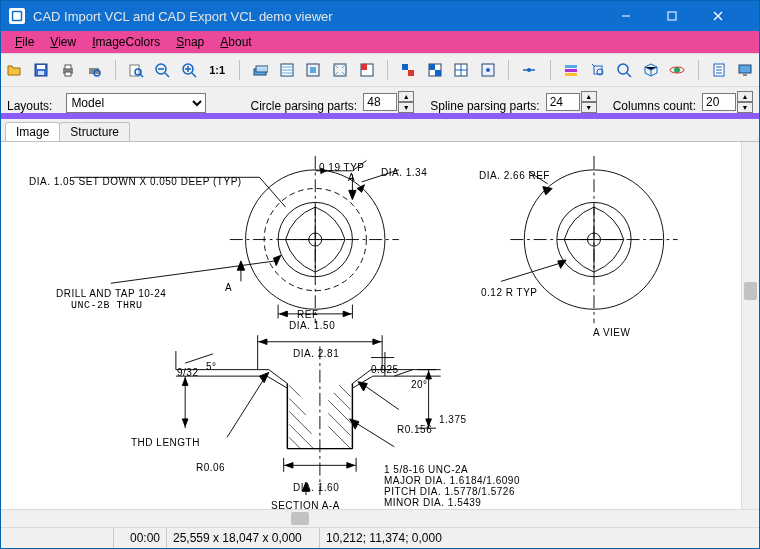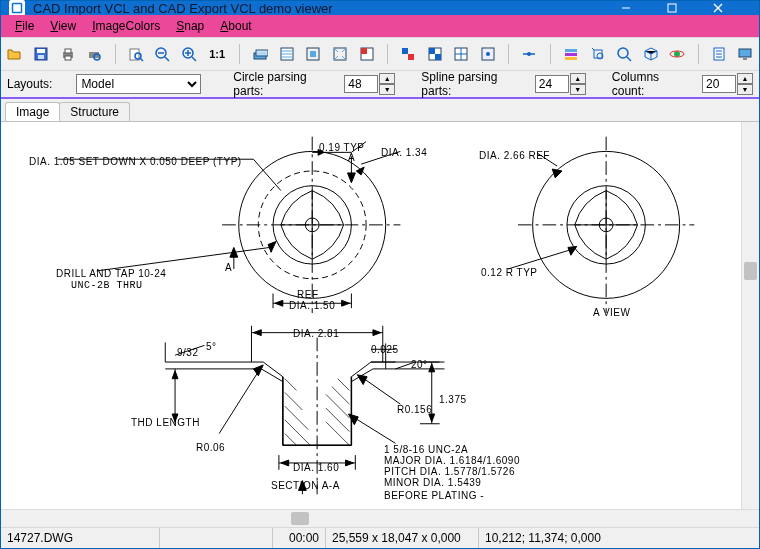--- a/index.html
+++ b/index.html
@@ -1,30 +1,30 @@
 <!DOCTYPE html>
 <html><head>
 <meta charset="utf-8">
 <style>
   html, body { margin:0; padding:0; font-family: "Segoe UI", Tahoma, sans-serif; font-size:12px; color:#000; background:#fff; }
   .window { width:760px; height:549px; border:1px solid #0064b5; box-sizing:border-box; display:flex; flex-direction:column; background:#f0f0f0; position:relative;}
-  .titlebar { height:14px; background:#0f6fd1; color:#0f172a; display:flex; align-items:center; padding:0 18px 0 8px; }
+  .titlebar { height:30px; background:#0f6fd1; color:#e5e5e5; display:flex; align-items:center; padding:0 18px 0 8px; }
   .titlebar .app-icon { width:16px; height:16px; background:#fff; border-radius:2px; margin-right:8px; display:flex; align-items:center; justify-content:center;}
   .titlebar .app-icon svg{width:12px;height:12px;}
   .titlebar .title { flex:1; font-size:13px; }
   .win-btns { display:flex; height:100%; }
   .win-btn { width:46px; height:100%; display:flex; align-items:center; justify-content:center; color:#fff;}
   .menubar { height:22px; background:#ec4899; display:flex; align-items:center; padding:0 6px; border-bottom:1px solid #d9d9d9;}
   .menubar .menu-item { padding:2px 8px; }
   .menubar .menu-item span.ul{ text-decoration:underline;}
   .toolbar { height:28px; background:#f0f0f0; display:flex; align-items:center; padding:2px 4px; border-bottom:1px solid #d9d9d9; gap:8px;}
   .tbtn { width:22px; height:22px; border:1px solid transparent; border-radius:3px; display:flex; align-items:center; justify-content:center;}
   .tsep{width:1px;height:20px;background:#c0c0c0;margin:0 3px;}
   .ttext{font-size:11px;font-weight:bold;padding:0 2px;}
-  .optionbar{height:26px;background:#f0f0f0;display:flex;align-items:center;padding:0 6px;border-bottom:2px solid #8b5cf6;gap:16px;}
+  .optionbar{height:26px;background:#f0f0f0;display:flex;align-items:flex-end;padding:0 6px;border-bottom:6px solid #8b5cf6;gap:6px;}
   .optionbar label{font-size:12px;}
   .optionbar select,.optionbar input[type=text]{border:1px solid #7a7a7a;background:#fff;font-size:12px;box-sizing:border-box;}
   .optionbar select{height:20px;width:140px;margin-left:8px;}
   .spinner{display:flex;align-items:center;}
   .spinner input{width:34px;height:18px;text-align:left;padding:0 3px;}
   .spin-btns{display:flex;flex-direction:column;margin-left:1px;}
   .spin-btns div{width:14px;height:9px;border:1px solid #7a7a7a;background:#efefef;display:flex;align-items:center;justify-content:center;font-size:7px;line-height:7px;}
   .flex-spacer{flex:1;}
   .tabbar{height:22px;display:flex;align-items:flex-end;padding:0 4px;background:#f0f0f0;}
   .tab{padding:2px 10px;border:1px solid #c0c0c0;border-bottom:none;background:#f0f0f0;margin-right:-1px;border-radius:3px 3px 0 0;position:relative;}
@@ -443,20 +443,19 @@
   </div>
   <div class="vscroll">
         <div class="thumb"></div>
       </div>
 </div>
 <div class="hscroll">
       <div class="thumb"></div>
     </div>
 
 <div class="statusbar">
-  <div class="cell wide">14727.DWG</div>
   <div class="cell w2"></div>
   <div class="cell" style="width:40px;justify-content:flex-end;">00:00</div>
   <div class="cell" style="width:140px;">25,559 x 18,047 x 0,000</div>
   <div class="cell" style="flex:1;border-right:none;">10,212; 11,374; 0,000</div>
 </div>
 
 </div>
 
 </body></html>

